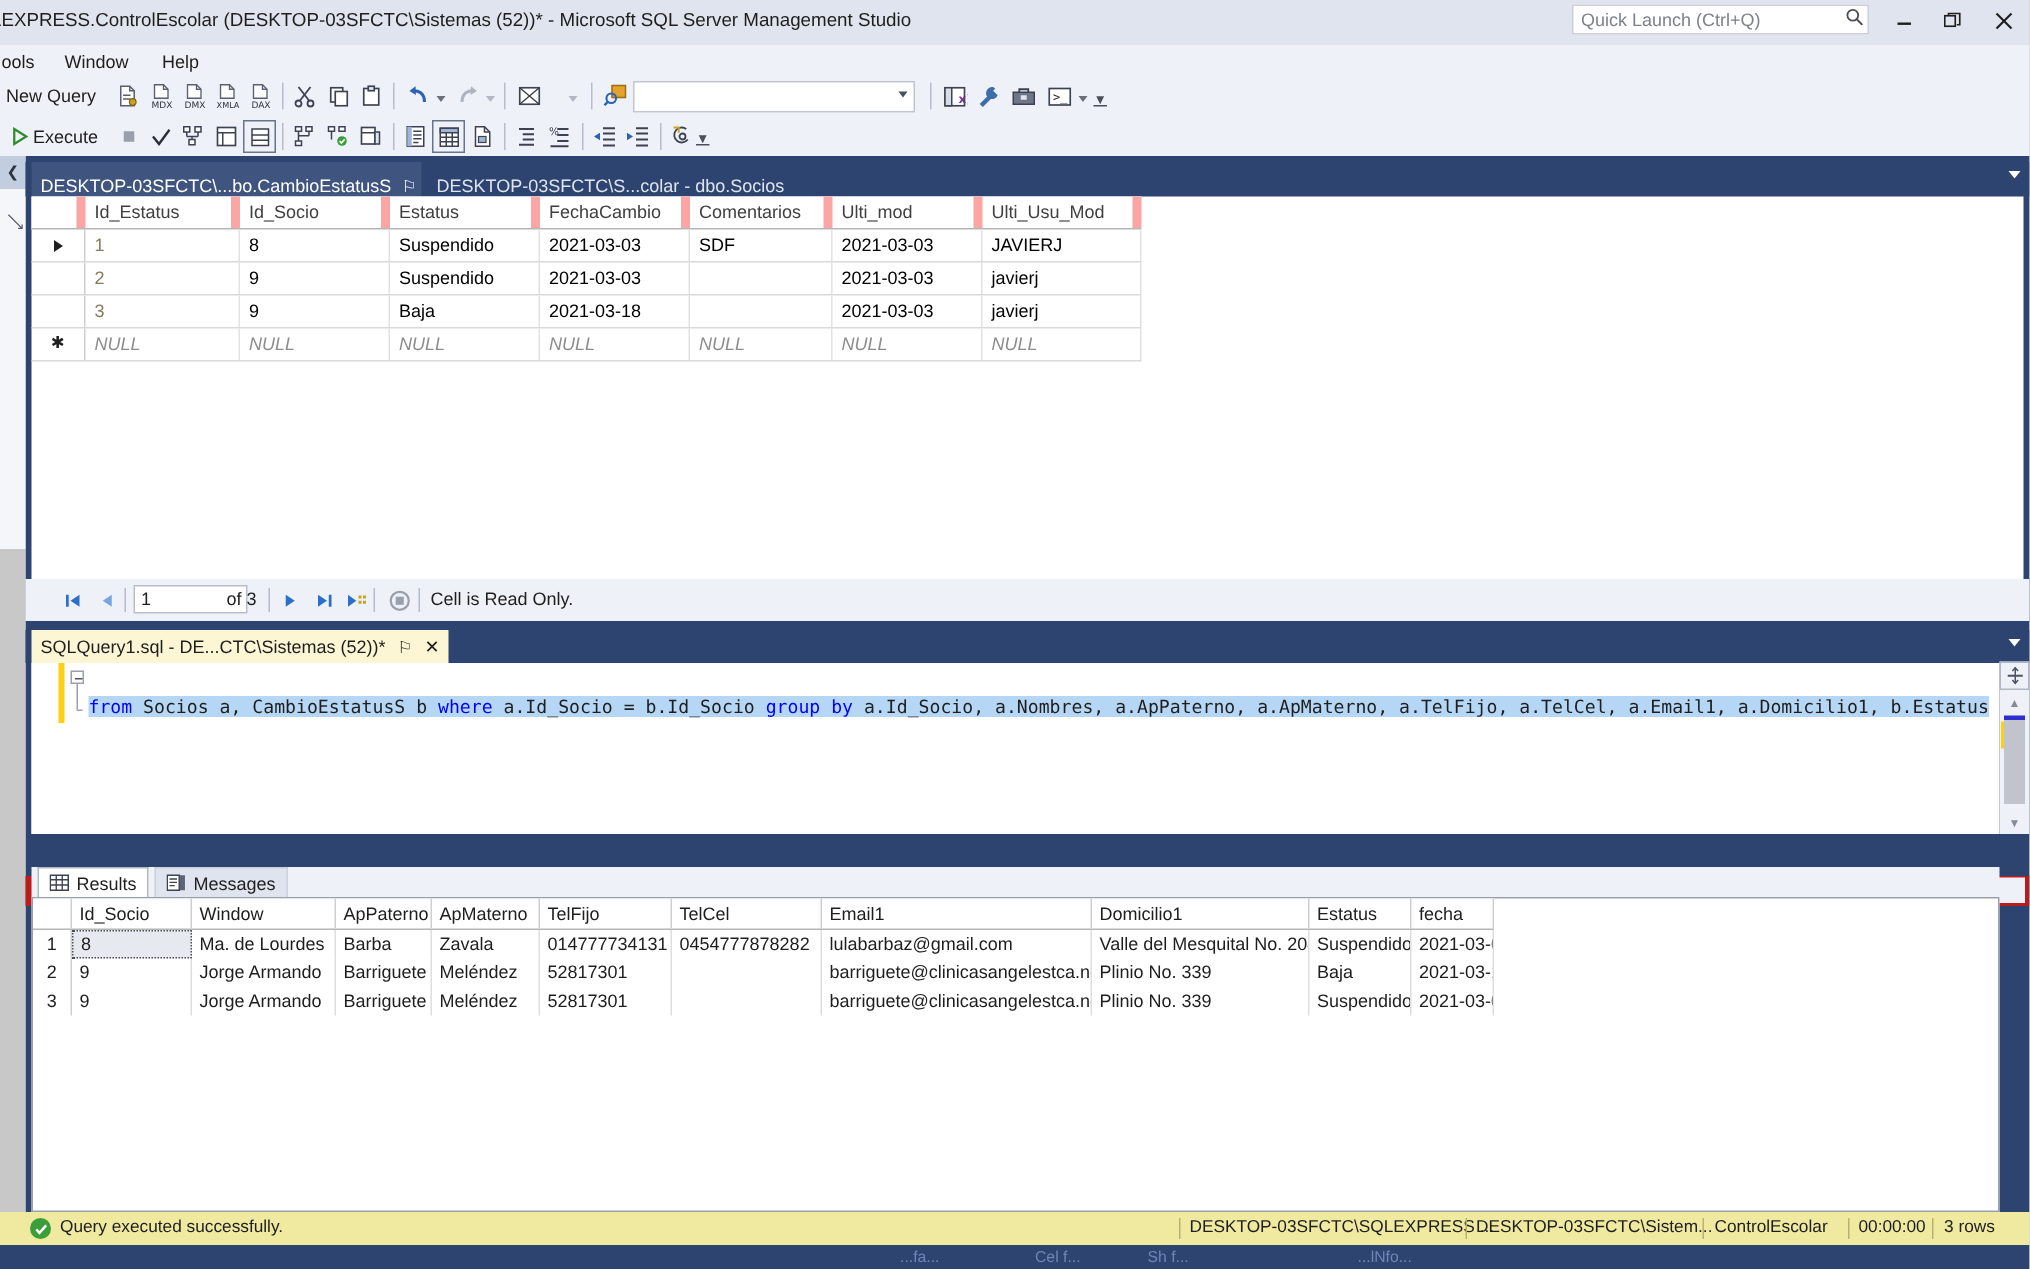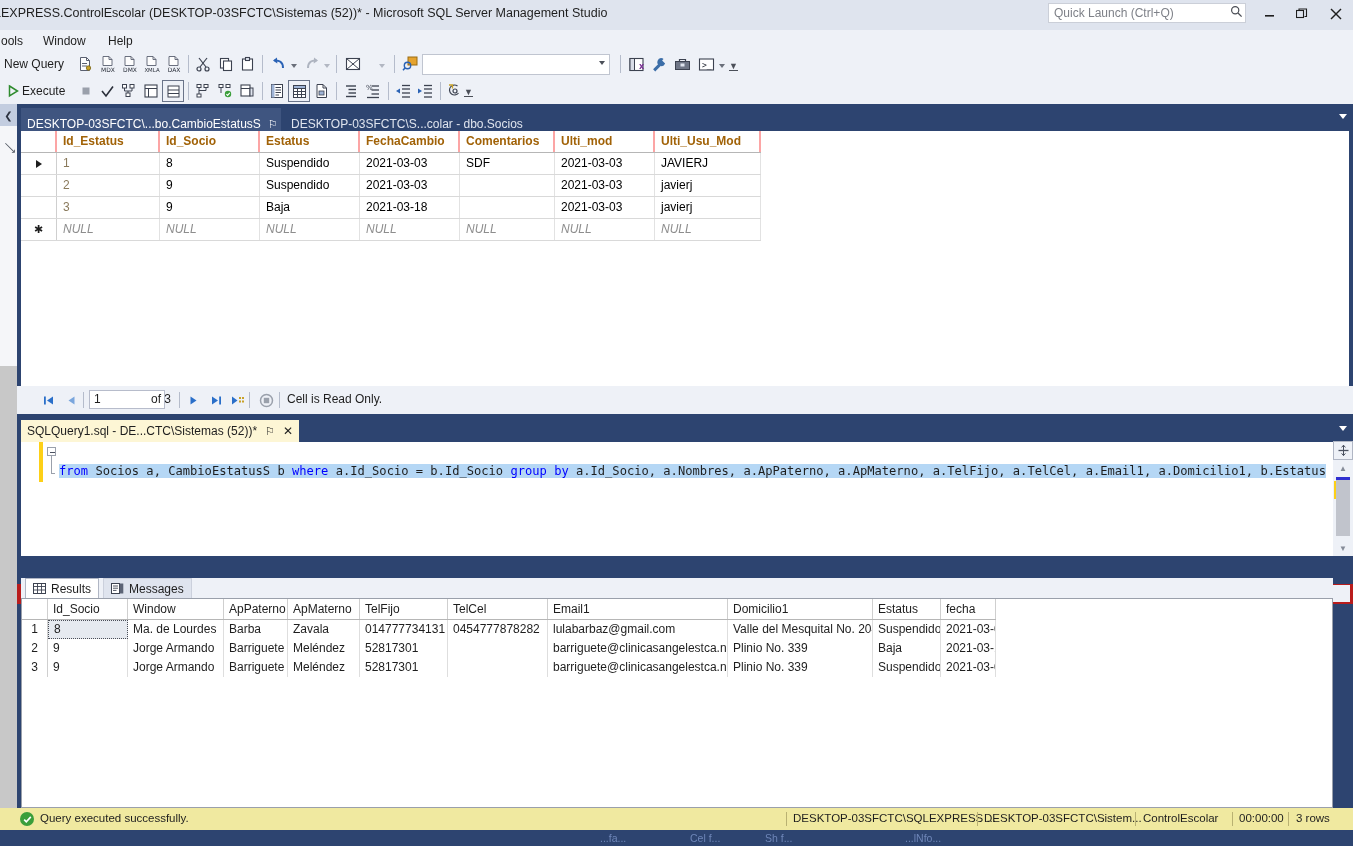--- a/index.html
+++ b/index.html
@@ -145,22 +145,22 @@
   .tgrid-pane {
     position: absolute; left: 21px; top: 131px; width: 1328px; height: 255px;
     background: #ffffff;
   }
   .tgrid-head {
     position: absolute; left: 0; top: 0; height: 22px;
     background: #ffffff; border-bottom: 1px solid #b6b6b6;
   }
   .tgrid-hcell {
     position: absolute; top: 0; height: 21px; line-height: 21px;
-    font-size: 12px; color: #a16207; padding-left: 6px;
-    border-right: 2px solid #fca5a5; white-space: nowrap; font-weight: bold;
+    font-size: 12px; color: #404040; padding-left: 6px;
+    border-right: 6px solid #fca5a5; white-space: nowrap;
   }
   .tgrid-row {
     position: absolute; left: 0; height: 22px;
     border-bottom: 1px solid #d9d9d9;
   }
   .tgrid-cell {
     position: absolute; top: 0; height: 21px; line-height: 21px;
     font-size: 12px; padding-left: 6px; white-space: nowrap;
     border-right: 1px solid #e2e2e2; overflow: hidden;
   }

